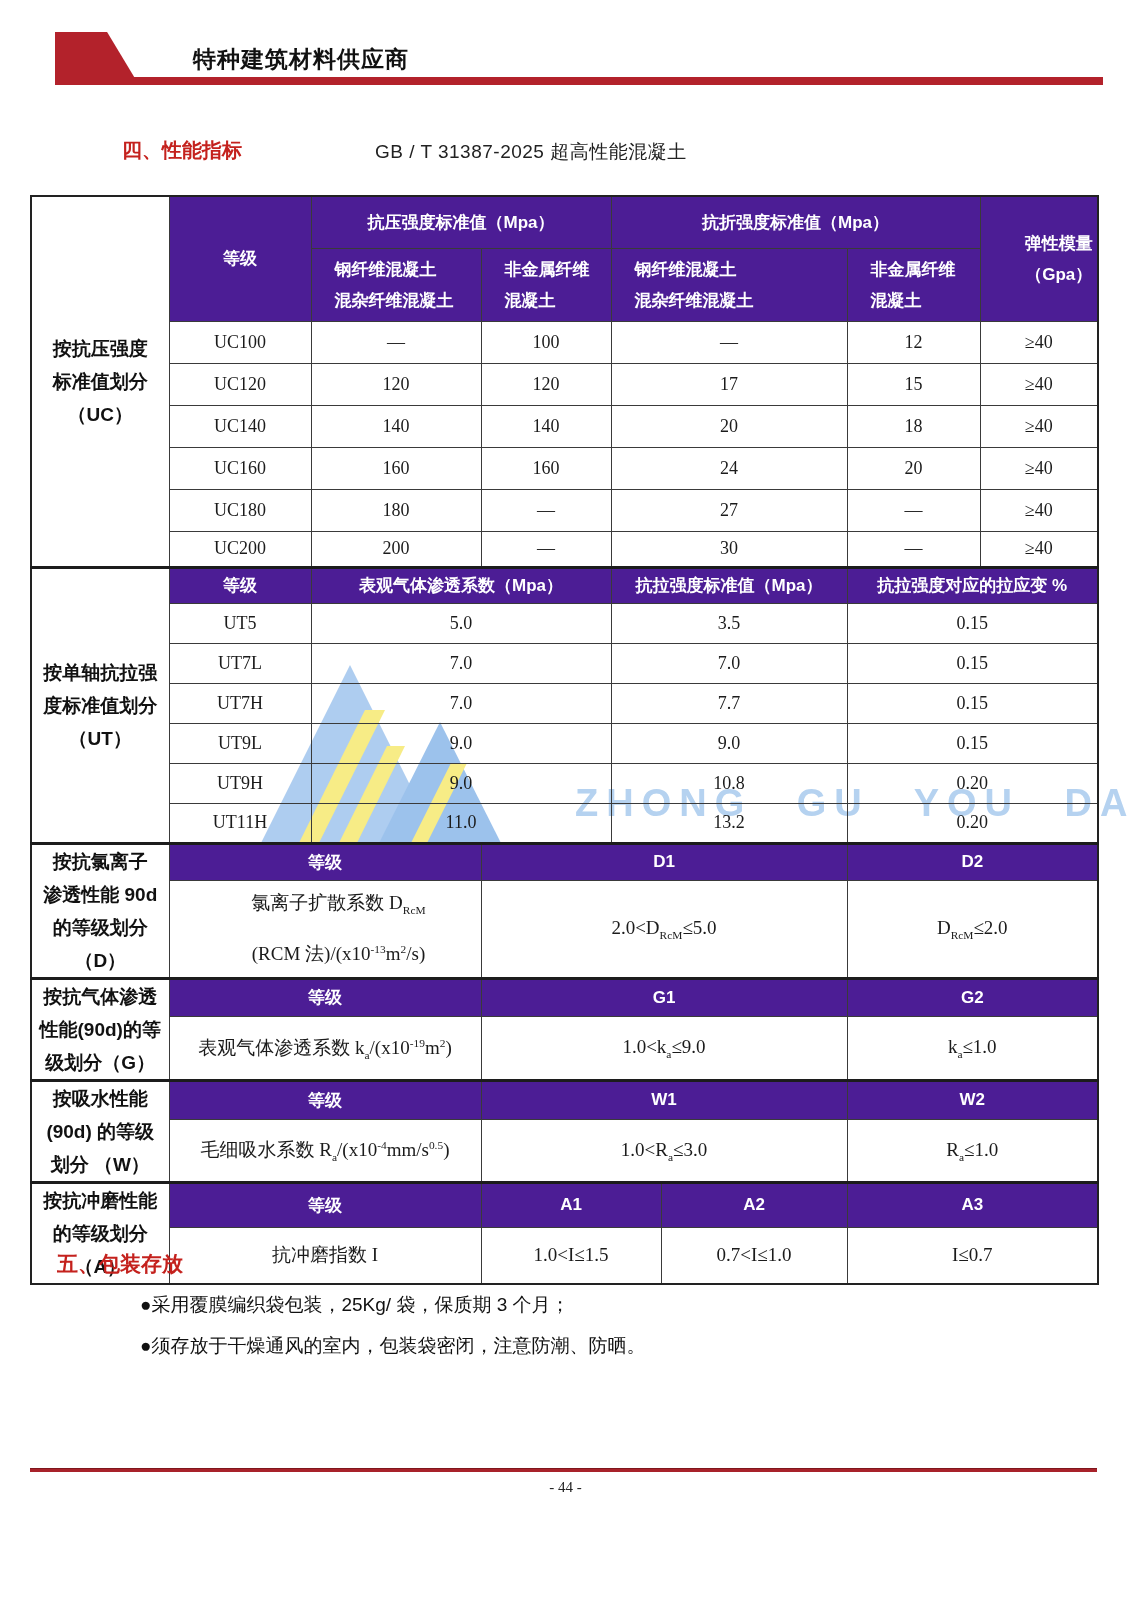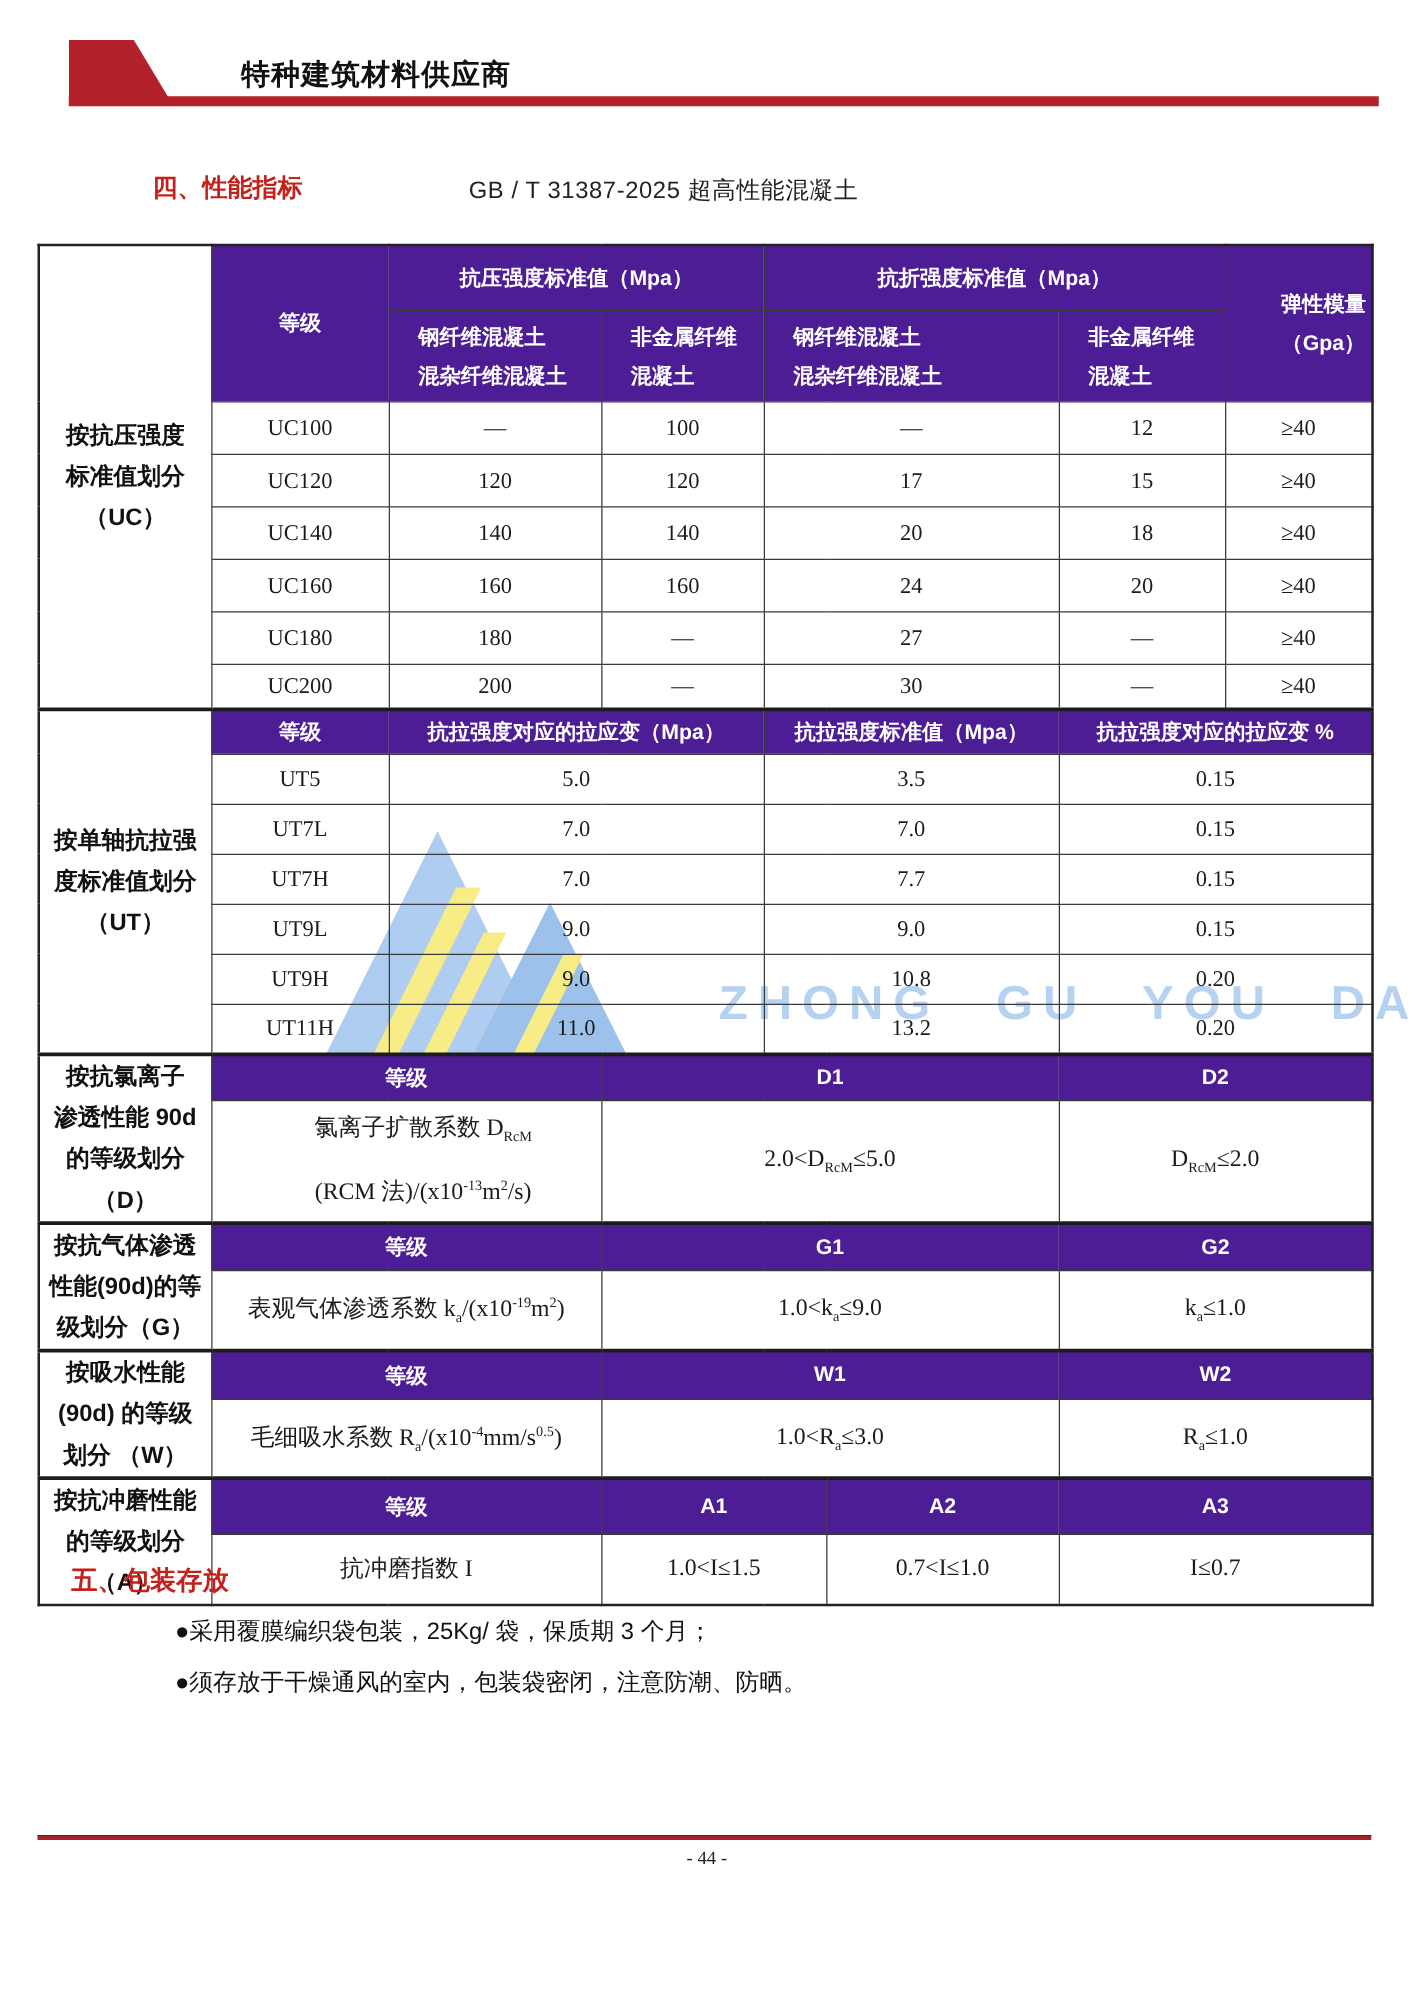--- a/index.html
+++ b/index.html
@@ -175,21 +175,21 @@
     <td class="val">≥40</td>
   </tr>
 
   <tr class="h36 secline">
     <td class="rowlabel" rowspan="7">
       <div>按单轴抗拉强</div>
       <div>度标准值划分</div>
       <div>（UT）</div>
     </td>
     <td class="red">等级</td>
-    <td class="red" colspan="2">抗拉强度对应的拉应变（Mpa）</td>
+    <td class="red" colspan="2">表观气体渗透系数（Mpa）</td>
     <td class="red" colspan="2">抗拉强度标准值（Mpa）</td>
     <td class="red" colspan="2">抗拉强度对应的拉应变 %</td>
   </tr>
   <tr class="h40">
     <td class="val">UT5</td>
     <td class="val" colspan="2">5.0</td>
     <td class="val" colspan="2">3.5</td>
     <td class="val" colspan="2">0.15</td>
   </tr>
   <tr class="h40">

